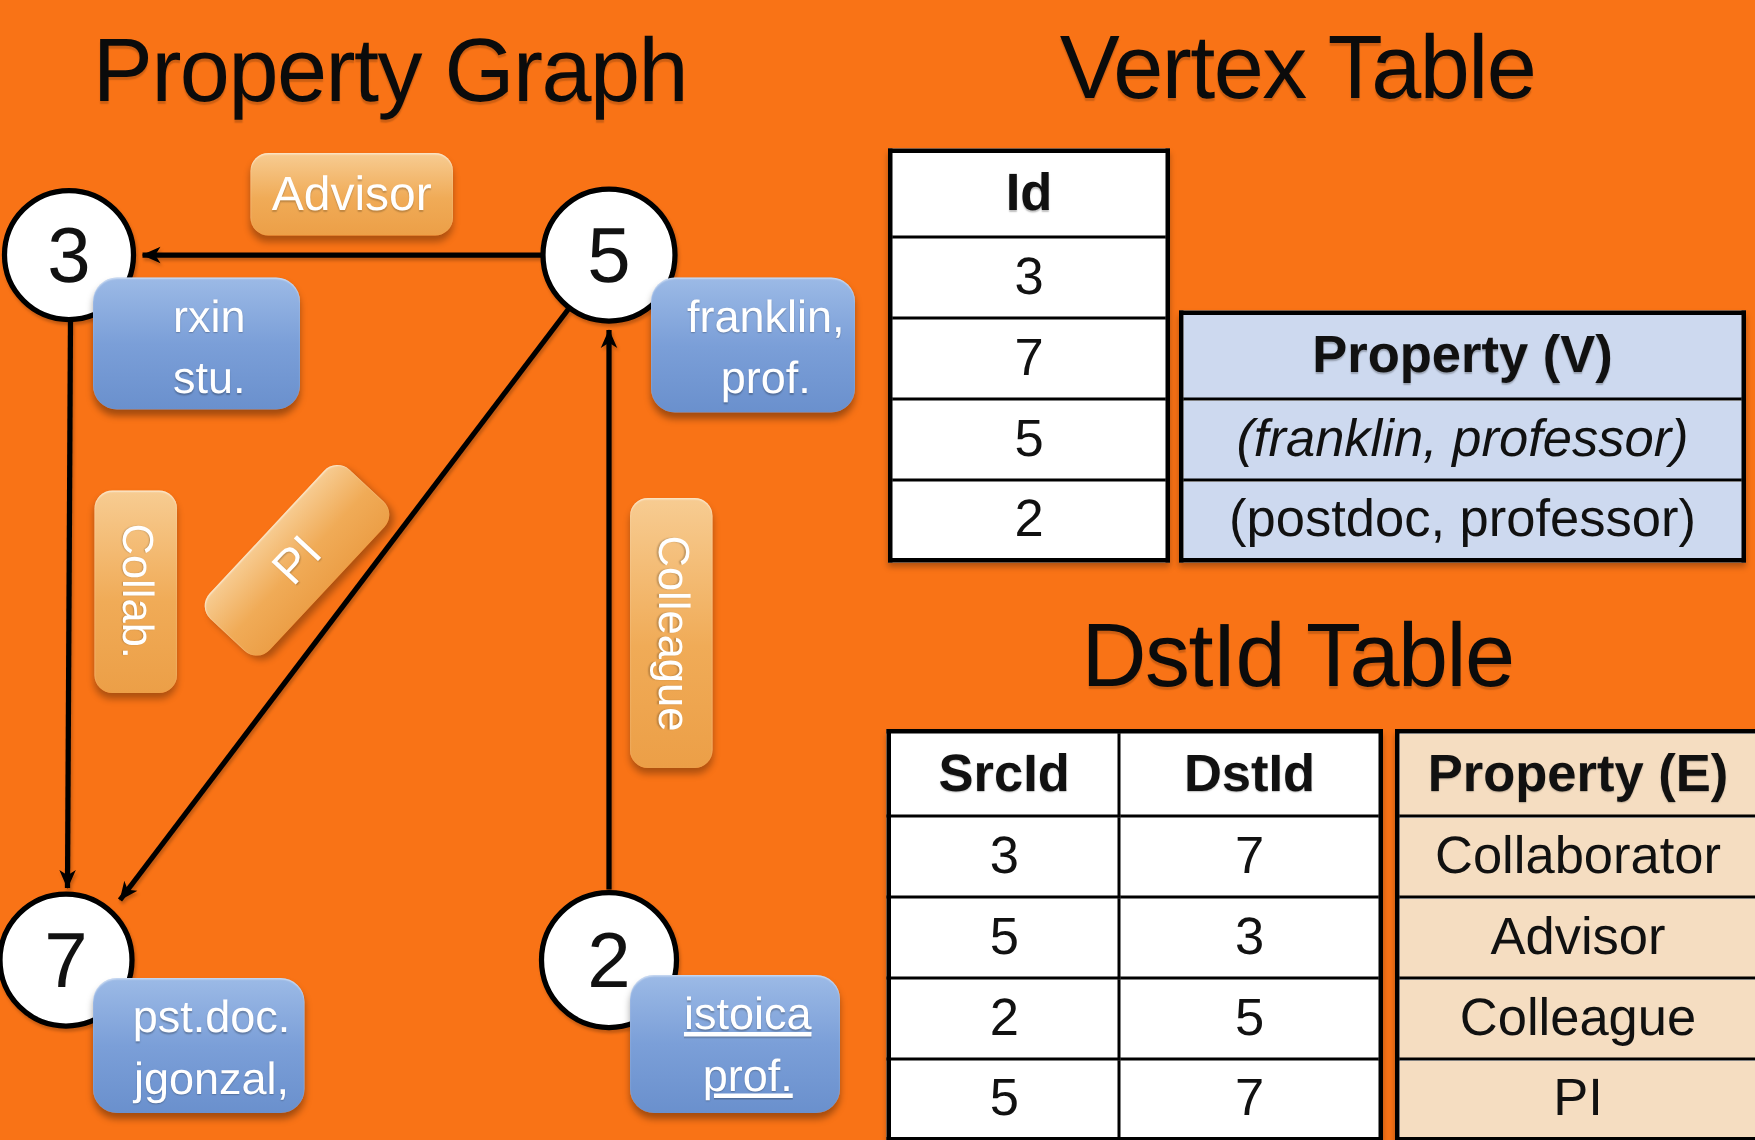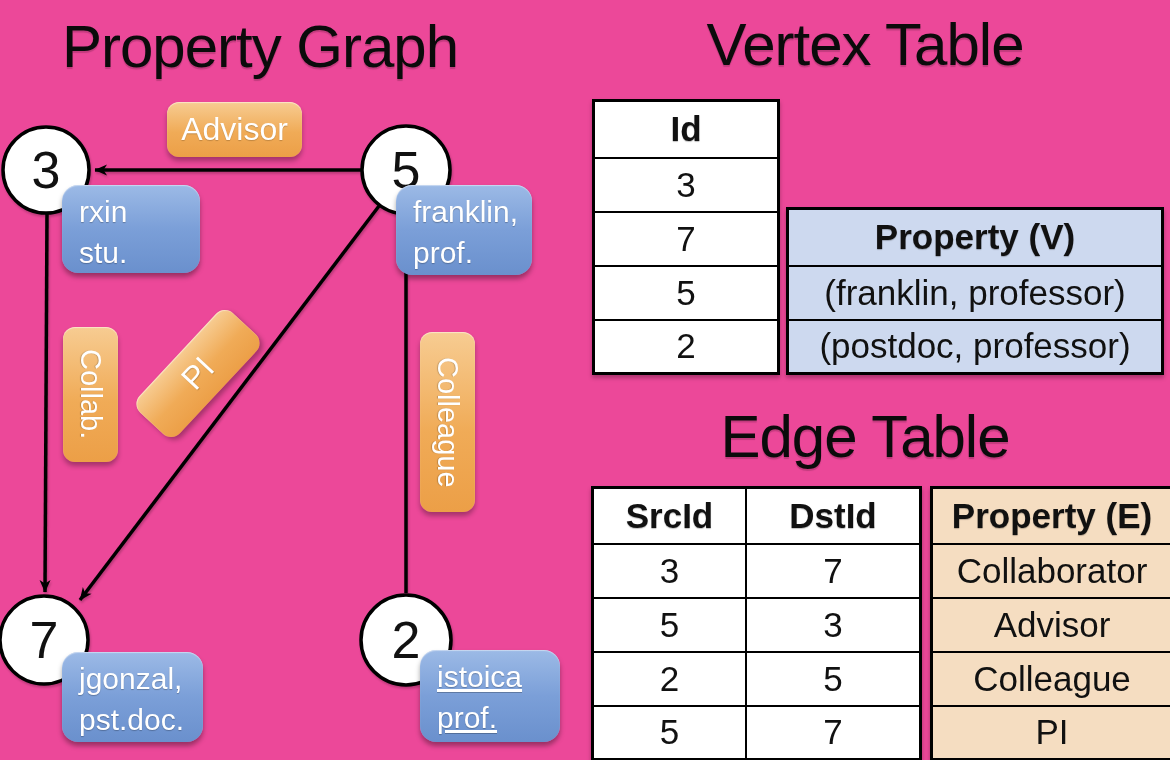--- a/index.html
+++ b/index.html
@@ -1,33 +1,33 @@
 <!DOCTYPE html>
 <html><head>
 <meta charset="utf-8">
 <style>
   html,body{margin:0;padding:0;background:#fff;}
   #stage{
-    position:relative;width:1170px;height:760px;overflow:hidden;background:#ec4899;
+    position:relative;width:1170px;height:760px;overflow:hidden;background:#f97316;
     font-family:"Liberation Sans",sans-serif;color:#111;
   }
   .title{
     position:absolute;text-align:center;font-size:60px;line-height:70px;
     letter-spacing:-1px;color:#0b0b0b;text-shadow:0 2px 1px rgba(0,0,0,0.18);
     white-space:nowrap;
   }
   
   #graph-svg{position:absolute;left:0;top:0;filter:drop-shadow(1px 2px 1px rgba(0,0,0,0.22));}
   .node-num{font-family:"Liberation Sans",sans-serif;font-size:52px;fill:#111;}
   .vbox{
     position:absolute;border-radius:16px;color:#fff;
     background:linear-gradient(180deg,#9cbae6 0%,#7b9fd8 50%,#6a90cd 100%);
     box-shadow:0 4px 5px rgba(0,0,0,0.35), inset 0 1px 1px rgba(255,255,255,0.45);
     font-size:30px;line-height:41px;padding:6px 0 0 17px;box-sizing:border-box;
-    text-shadow:0 1px 1px rgba(0,0,0,0.25);z-index:3;
+    text-shadow:0 1px 1px rgba(0,0,0,0.25);z-index:3;text-align:center;
   }
   .ebadge{
     position:absolute;border-radius:12px;color:#fff;
     background:linear-gradient(180deg,#f7cc92 0%,#f0ab57 55%,#ec9f47 100%);
     box-shadow:0 4px 5px rgba(0,0,0,0.3), inset 0 1px 1px rgba(255,255,255,0.5);
     display:flex;align-items:center;justify-content:center;
     font-size:32px;text-shadow:0 1px 1px rgba(0,0,0,0.2);z-index:3;box-sizing:border-box;
   }
   .ebadge.vert{writing-mode:vertical-rl;font-size:29px;}
   
@@ -67,27 +67,27 @@
     <text class="node-num" x="46" y="188" text-anchor="middle">3</text>
     <text class="node-num" x="406" y="188" text-anchor="middle">5</text>
     <text class="node-num" x="44" y="658" text-anchor="middle">7</text>
     <text class="node-num" x="406" y="658" text-anchor="middle">2</text>
   </svg>
 
   <div class="vbox" style="left:62px;top:185px;width:138px;height:88px;">
     <div>rxin</div>
     <div>stu.</div>
   </div>
-  <div class="vbox" style="left:396px;top:185px;width:136px;height:90px;">
+  <div class="vbox" style="left:434px;top:185px;width:136px;height:90px;">
     <div>franklin,</div>
     <div>prof.</div>
   </div>
   <div class="vbox" style="left:62px;top:652px;width:141px;height:90px;">
+    <div>pst.doc.</div>
     <div>jgonzal,</div>
-    <div>pst.doc.</div>
   </div>
   <div class="vbox" style="left:420px;top:650px;width:140px;height:92px;text-decoration:underline;">
     <div>istoica</div>
     <div>prof.</div>
   </div>
 
   <div class="ebadge" style="left:167px;top:102px;width:135px;height:55px;">Advisor</div>
   <div class="ebadge vert" style="left:63px;top:327px;width:55px;height:135px;">Collab.</div>
   <div class="ebadge" style="left:130px;top:346px;width:136px;height:55px;transform:rotate(-47deg);">PI</div>
   <div class="ebadge vert" style="left:420px;top:332px;width:55px;height:180px;">Colleague</div>
@@ -113,31 +113,31 @@
             <td>2</td>
           </tr>
     </tbody>
       </table>
     <div style="width:6px;"></div>
     <table class="t bluecol" style="width:378px;">
       <tbody>
           <tr style="height:57px;">
             <td class="hd">Property (V)</td>
           </tr>
-      <tr style="height:54px;">
+      <tr style="height:54px;font-style:italic;">
             <td>(franklin, professor)</td>
           </tr>
       <tr style="height:54px;">
             <td>(postdoc, professor)</td>
           </tr>
     </tbody>
       </table>
   </div>
 
-  <div class="title" style="left:580px;top:402px;width:570px;">Edge Table</div>
+  <div class="title" style="left:580px;top:402px;width:570px;">DstId Table</div>
 
   <div class="tblwrap" style="left:591px;top:486px;">
     <table class="t" style="width:323px;">
       <tbody>
           <tr style="height:56px;">
         <td class="hd" style="width:151px;">SrcId</td>
         <td class="hd" style="width:172px;">DstId</td>
       </tr>
       <tr style="height:54px;">
         <td>3</td>

